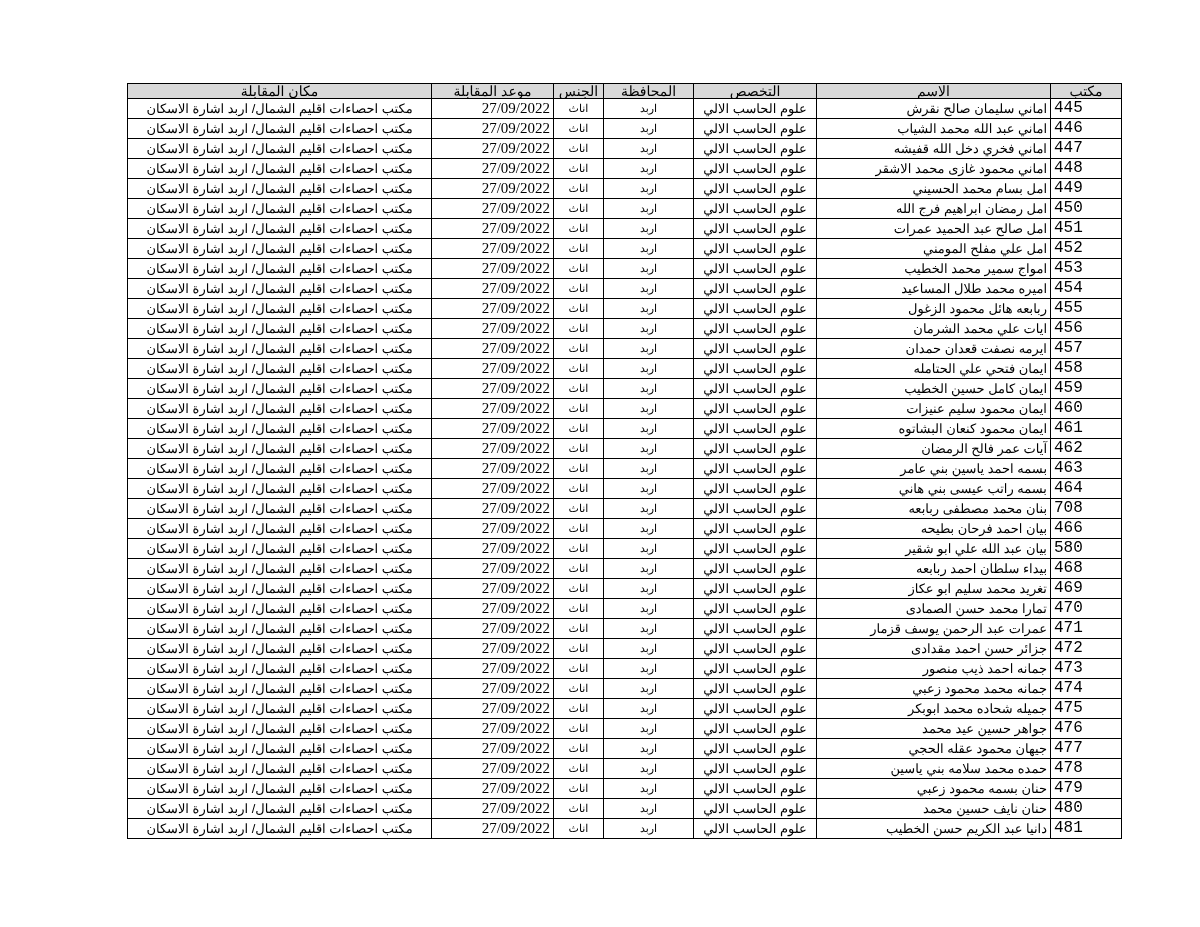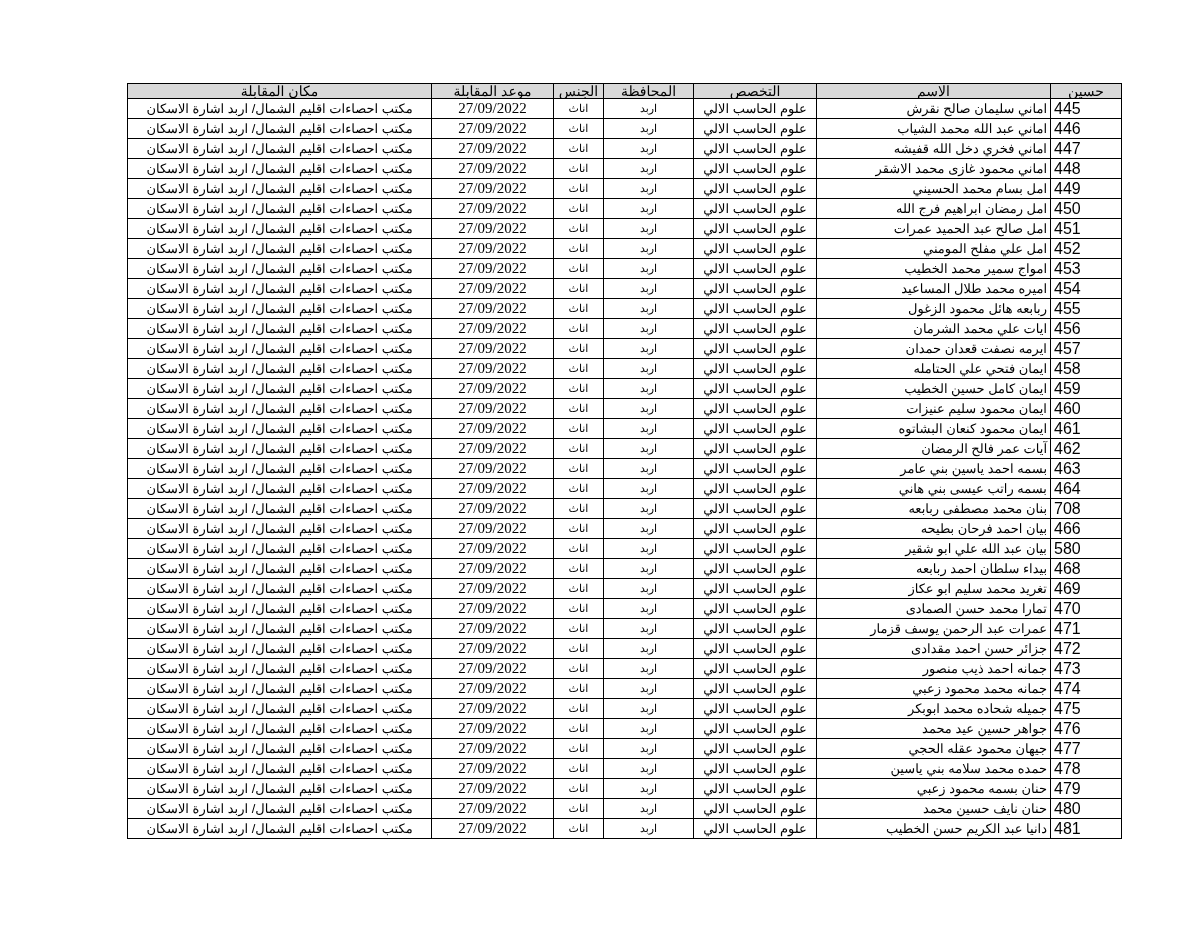--- a/index.html
+++ b/index.html
@@ -2,43 +2,43 @@
 <html><head>
 <meta charset="utf-8">
 <style>
   html, body { margin: 0; padding: 0; background: #ffffff; }
   body { width: 1200px; height: 927px; position: relative; overflow: hidden; font-family: "Liberation Sans", sans-serif; color: #000; }
   .sheet { position: absolute; left: 127px; top: 83px; width: 994px; }
   table { border-collapse: collapse; width: 994px; table-layout: fixed; direction: rtl; }
   th, td { border: 1px solid #000; padding: 0 3px; white-space: nowrap; overflow: hidden; }
   th { background: #d9d9d9; font-size: 14px; font-weight: normal; height: 14px; line-height: 14px; text-align: center; }
   td { height: 19px; line-height: 19px; font-size: 13px; }
-  td.num { text-align: left; direction: ltr; font-family: Liberation Sans, sans-serif; font-size: 16px; }
+  td.num { text-align: left; direction: ltr; font-family: Liberation Mono, monospace; font-size: 16px; }
   td.name { text-align: right; }
   td.center { text-align: center; }
-  td.date { text-align: center; font-family: "Liberation Serif", serif; font-size: 15px; }
+  td.date { font-family: "Liberation Serif", serif; font-size: 15px; }
   td.small { font-size: 11px; text-align: center; }
 </style>
 </head>
 <body>
 
 <div class="sheet">
   <table>
     <colgroup>
       <col style="width:71px">
       <col style="width:234px">
       <col style="width:123px">
       <col style="width:90px">
       <col style="width:50px">
       <col style="width:122px">
       <col style="width:304px">
     </colgroup>
     <thead>
       <tr>
-        <th>حسين</th>
+        <th>مكتب</th>
         <th>الاسم</th>
         <th>التخصص</th>
         <th>المحافظة</th>
         <th>الجنس</th>
         <th>موعد المقابلة</th>
         <th>مكان المقابلة</th>
       </tr>
     </thead>
     <tbody id="rows">
         <tr>

